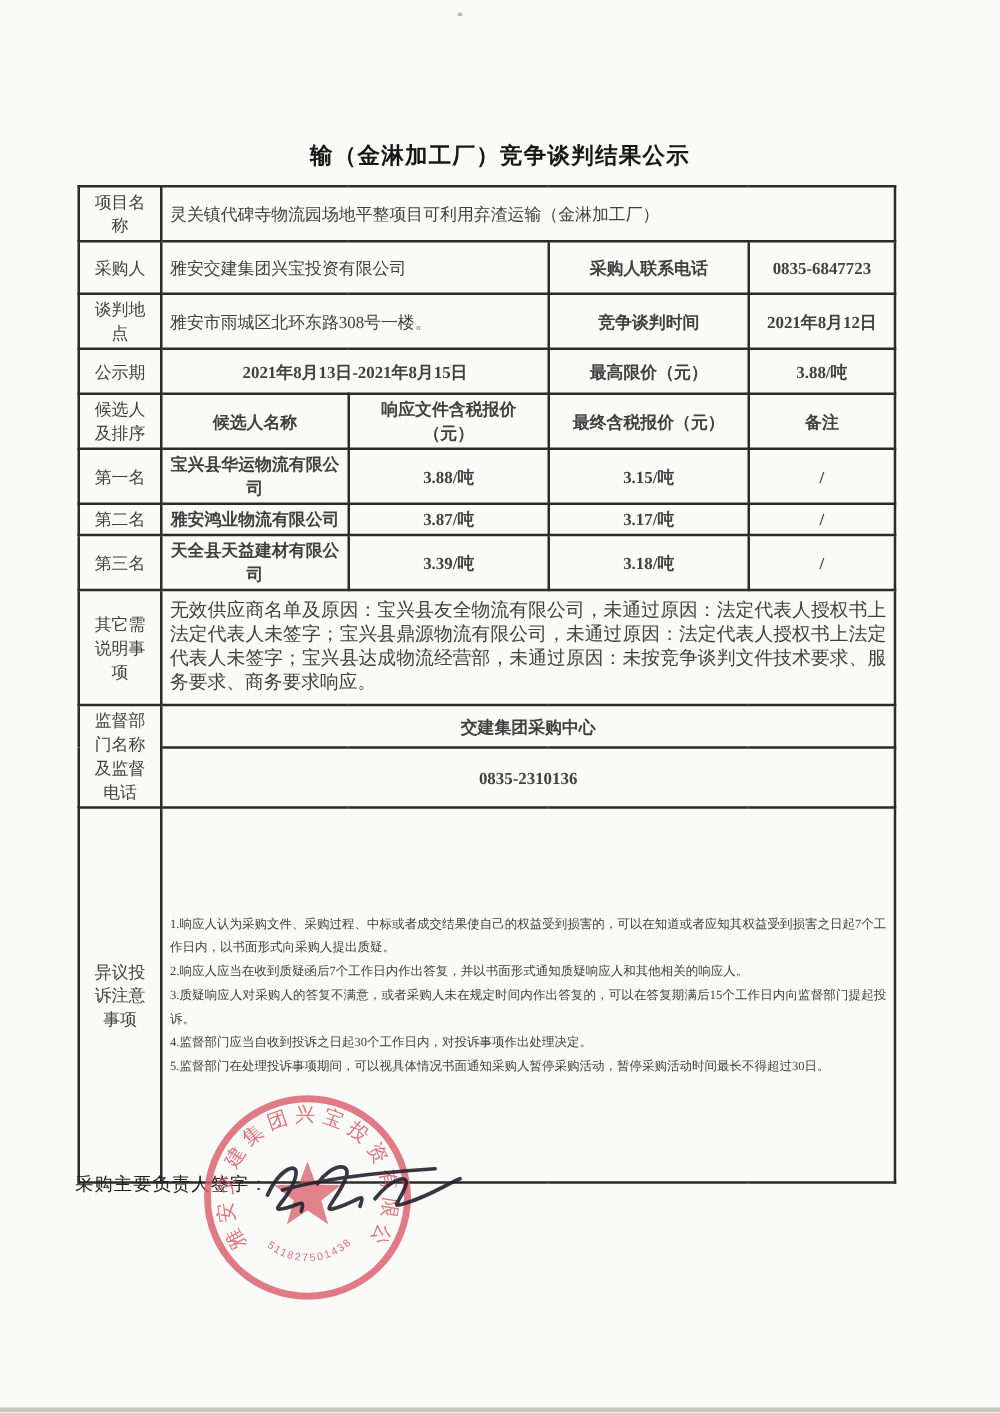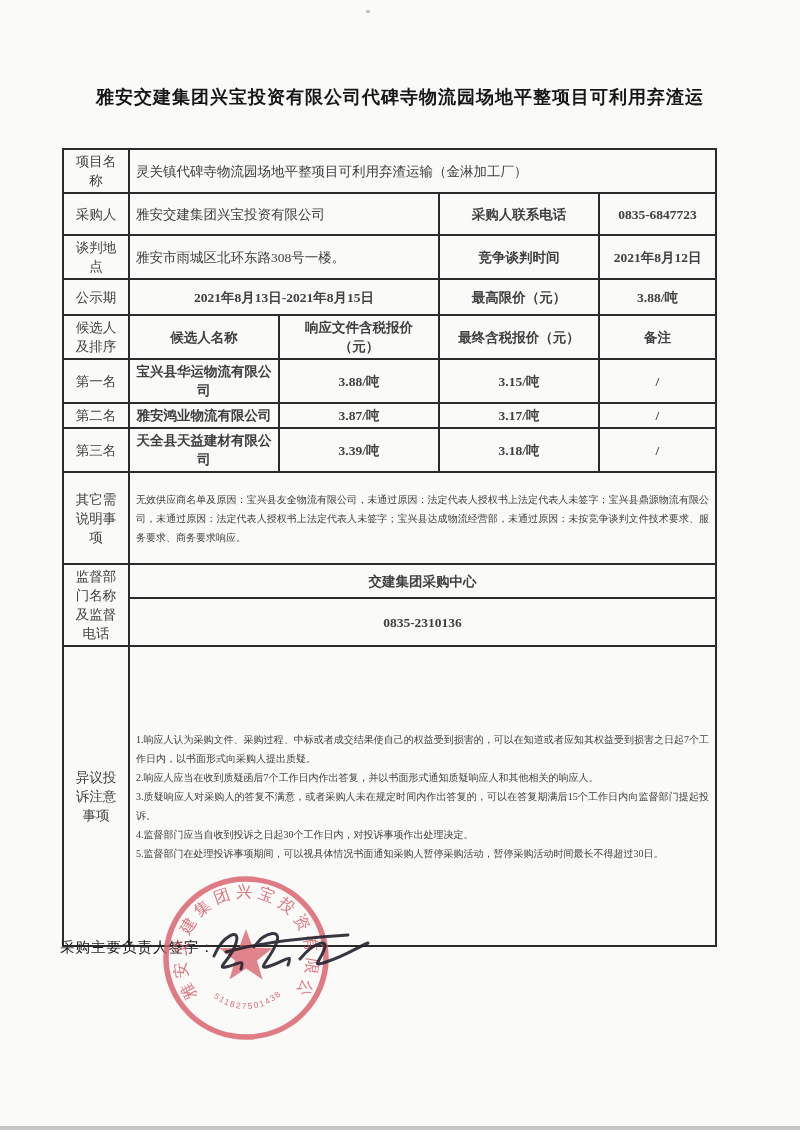--- a/index.html
+++ b/index.html
@@ -27,21 +27,21 @@
     border:2px solid #2b2b2b;
     padding:2px 6px;
     vertical-align:middle;
     word-break:break-all;
     line-height:19px;
   }
   td.lab{text-align:center;padding:2px 4px;}
   td.val-left{text-align:left;padding-left:9px;}
   td.center{text-align:center;font-weight:bold;}
   td.notes{
-    text-align:justify;line-height:21px;padding:5px 9px;font-size:10px;
+    text-align:justify;line-height:21px;padding:5px 9px;font-size:15px;
   }
   td.complaint-cell{
     vertical-align:top;padding:58px 10px 8px 9px;line-height:25px;font-size:10px;
   }
   td.complaint-cell p{margin:0;text-align:justify;}
   .sign-label{
     position:absolute;left:60px;top:938px;
     font-size:14.5px;letter-spacing:1px;color:#222;
   }
   .stamp{position:absolute;left:158px;top:872px;width:176px;height:174px;opacity:.88;}
@@ -55,21 +55,22 @@
     position:absolute;width:4px;height:3px;border-radius:50%;
     background:#b9b9b6;
   }
 </style>
 </head>
 <body>
 
 <div class="page">
 
   <h1 class="title">
-    <span>雅安交建集团兴宝投资有限公司代碑寺物流园场地平整项目可利用弃渣运</span><br>
+    <br>
+    <span>输（金淋加工厂）竞争谈判结果公示</span>
   </h1>
 
   <table class="doc">
     <colgroup>
       <col style="width:66px">
         <col style="width:150px">
         <col style="width:160px">
       <col style="width:160px">
         <col style="width:117px">
     </colgroup>

